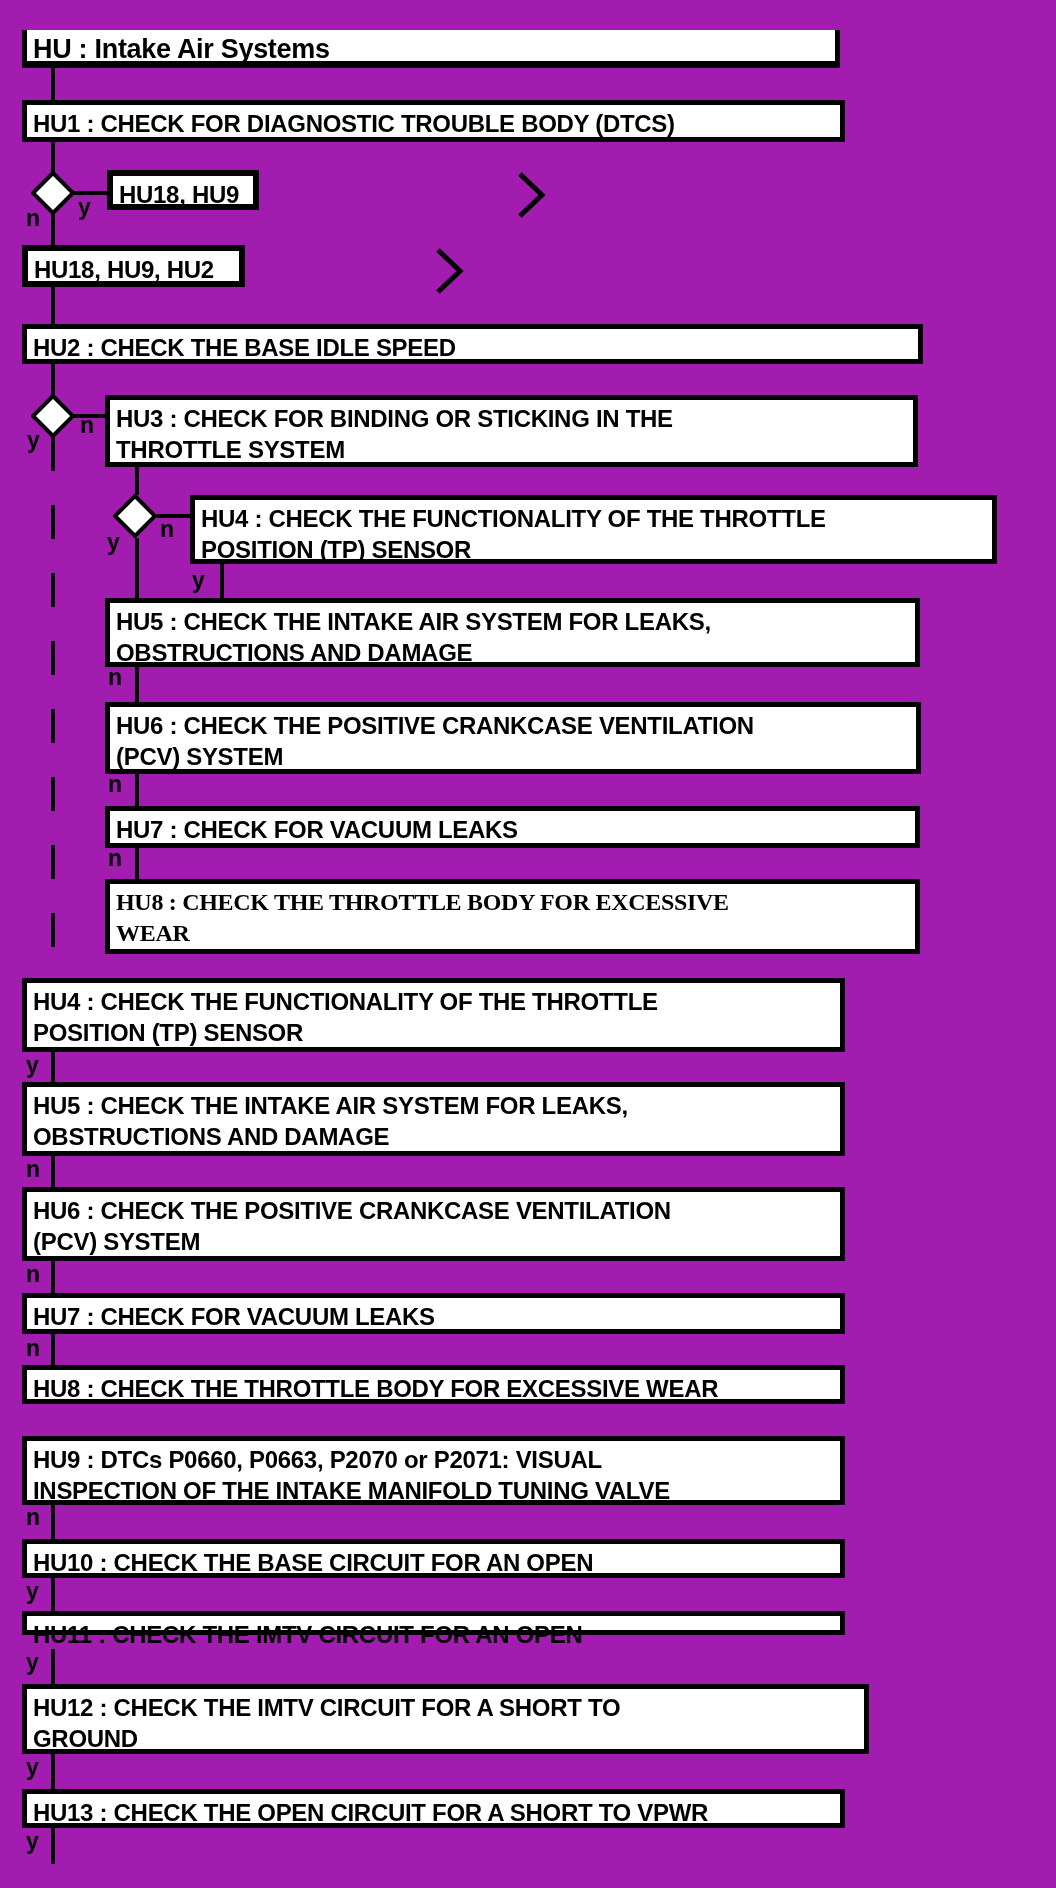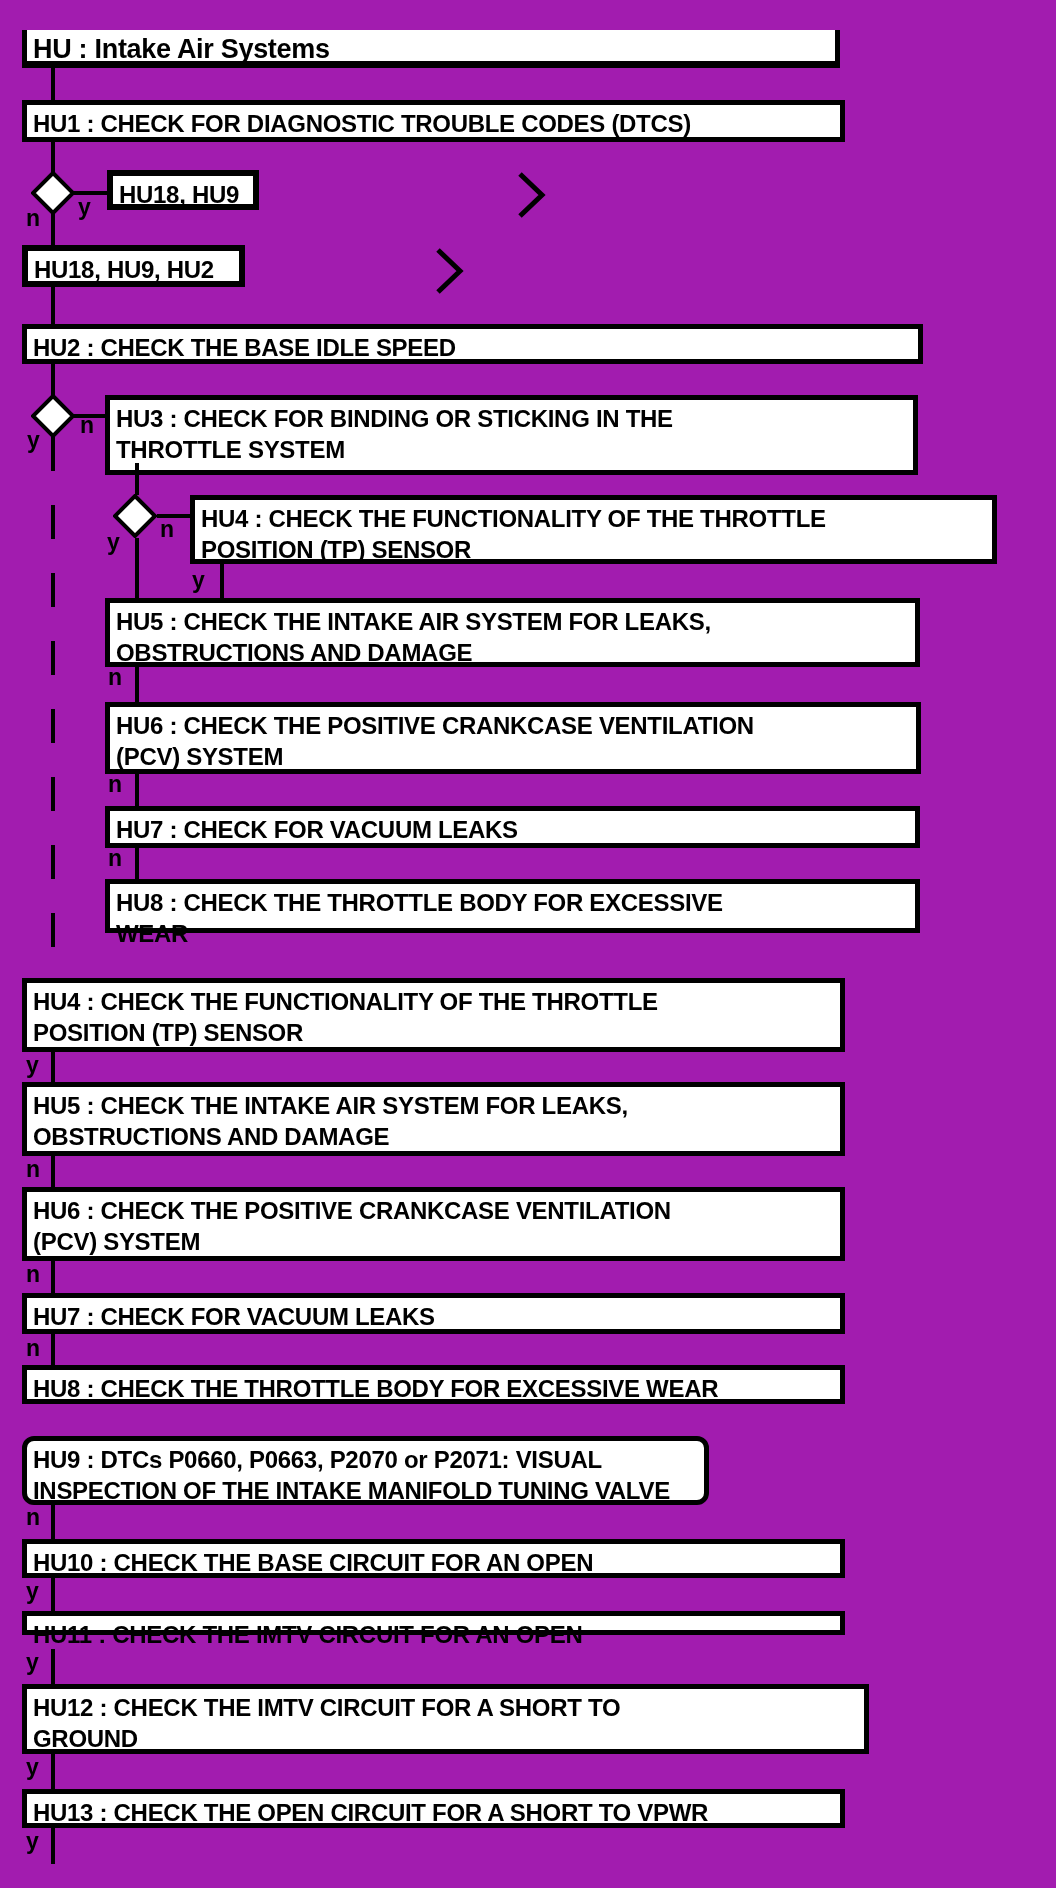--- a/index.html
+++ b/index.html
@@ -31,59 +31,59 @@
   }
   .diamond, .chevron { position:absolute; }
 </style>
 </head>
 <body>
 
 <div id="canvas">
 
   <div class="box title-box" style="left:22px;top:30px;width:818px;height:38px;">HU : Intake Air Systems</div>
 
-  <div class="box" style="left:22px;top:100px;width:823px;height:42px;">HU1 : CHECK FOR DIAGNOSTIC TROUBLE CODES (DTCS)</div>
+  <div class="box" style="left:22px;top:100px;width:823px;height:42px;">HU1 : CHECK FOR DIAGNOSTIC TROUBLE BODY (DTCS)</div>
 
   <div class="box ref-box" style="left:107px;top:170px;width:152px;height:40px;">HU18, HU9</div>
 
   <div class="box ref-box" style="left:22px;top:245px;width:223px;height:42px;">HU18, HU9, HU2</div>
 
   <div class="box" style="left:22px;top:324px;width:901px;height:40px;">HU2 : CHECK THE BASE IDLE SPEED</div>
 
-  <div class="box" style="left:105px;top:395px;width:813px;height:80px;">HU3 : CHECK FOR BINDING OR STICKING IN THE
+  <div class="box" style="left:105px;top:395px;width:813px;height:72px;">HU3 : CHECK FOR BINDING OR STICKING IN THE
 THROTTLE SYSTEM</div>
 
   <div class="box" style="left:190px;top:495px;width:807px;height:69px;">HU4 : CHECK THE FUNCTIONALITY OF THE THROTTLE
 POSITION (TP) SENSOR</div>
 
   <div class="box" style="left:105px;top:598px;width:815px;height:69px;">HU5 : CHECK THE INTAKE AIR SYSTEM FOR LEAKS,
 OBSTRUCTIONS AND DAMAGE</div>
 
   <div class="box" style="left:105px;top:702px;width:816px;height:72px;">HU6 : CHECK THE POSITIVE CRANKCASE VENTILATION
 (PCV) SYSTEM</div>
 
   <div class="box" style="left:105px;top:806px;width:815px;height:42px;">HU7 : CHECK FOR VACUUM LEAKS</div>
 
-  <div class="box" style="left:105px;top:879px;width:815px;height:54px;">HU8 : CHECK THE THROTTLE BODY FOR EXCESSIVE
+  <div class="box" style="left:105px;top:879px;width:815px;height:75px;font-family:Liberation Serif, serif;">HU8 : CHECK THE THROTTLE BODY FOR EXCESSIVE
 WEAR</div>
 
   <div class="box" style="left:22px;top:978px;width:823px;height:74px;">HU4 : CHECK THE FUNCTIONALITY OF THE THROTTLE
 POSITION (TP) SENSOR</div>
 
   <div class="box" style="left:22px;top:1082px;width:823px;height:74px;">HU5 : CHECK THE INTAKE AIR SYSTEM FOR LEAKS,
 OBSTRUCTIONS AND DAMAGE</div>
 
   <div class="box" style="left:22px;top:1187px;width:823px;height:74px;">HU6 : CHECK THE POSITIVE CRANKCASE VENTILATION
 (PCV) SYSTEM</div>
 
   <div class="box" style="left:22px;top:1293px;width:823px;height:41px;">HU7 : CHECK FOR VACUUM LEAKS</div>
 
   <div class="box" style="left:22px;top:1365px;width:823px;height:39px;">HU8 : CHECK THE THROTTLE BODY FOR EXCESSIVE WEAR</div>
 
-  <div class="box" style="left:22px;top:1436px;width:687px;height:69px;border-radius:12px;">HU9 : DTCs P0660, P0663, P2070 or P2071: VISUAL
+  <div class="box" style="left:22px;top:1436px;width:823px;height:69px;">HU9 : DTCs P0660, P0663, P2070 or P2071: VISUAL
 INSPECTION OF THE INTAKE MANIFOLD TUNING VALVE</div>
 
   <div class="box" style="left:22px;top:1539px;width:823px;height:39px;">HU10 : CHECK THE BASE CIRCUIT FOR AN OPEN</div>
 
   <div class="box" style="left:22px;top:1611px;width:823px;height:24px;">HU11 : CHECK THE IMTV CIRCUIT FOR AN OPEN</div>
 
   <div class="box" style="left:22px;top:1684px;width:847px;height:70px;">HU12 : CHECK THE IMTV CIRCUIT FOR A SHORT TO
 GROUND</div>
 
   <div class="box" style="left:22px;top:1789px;width:823px;height:39px;">HU13 : CHECK THE OPEN CIRCUIT FOR A SHORT TO VPWR</div>

